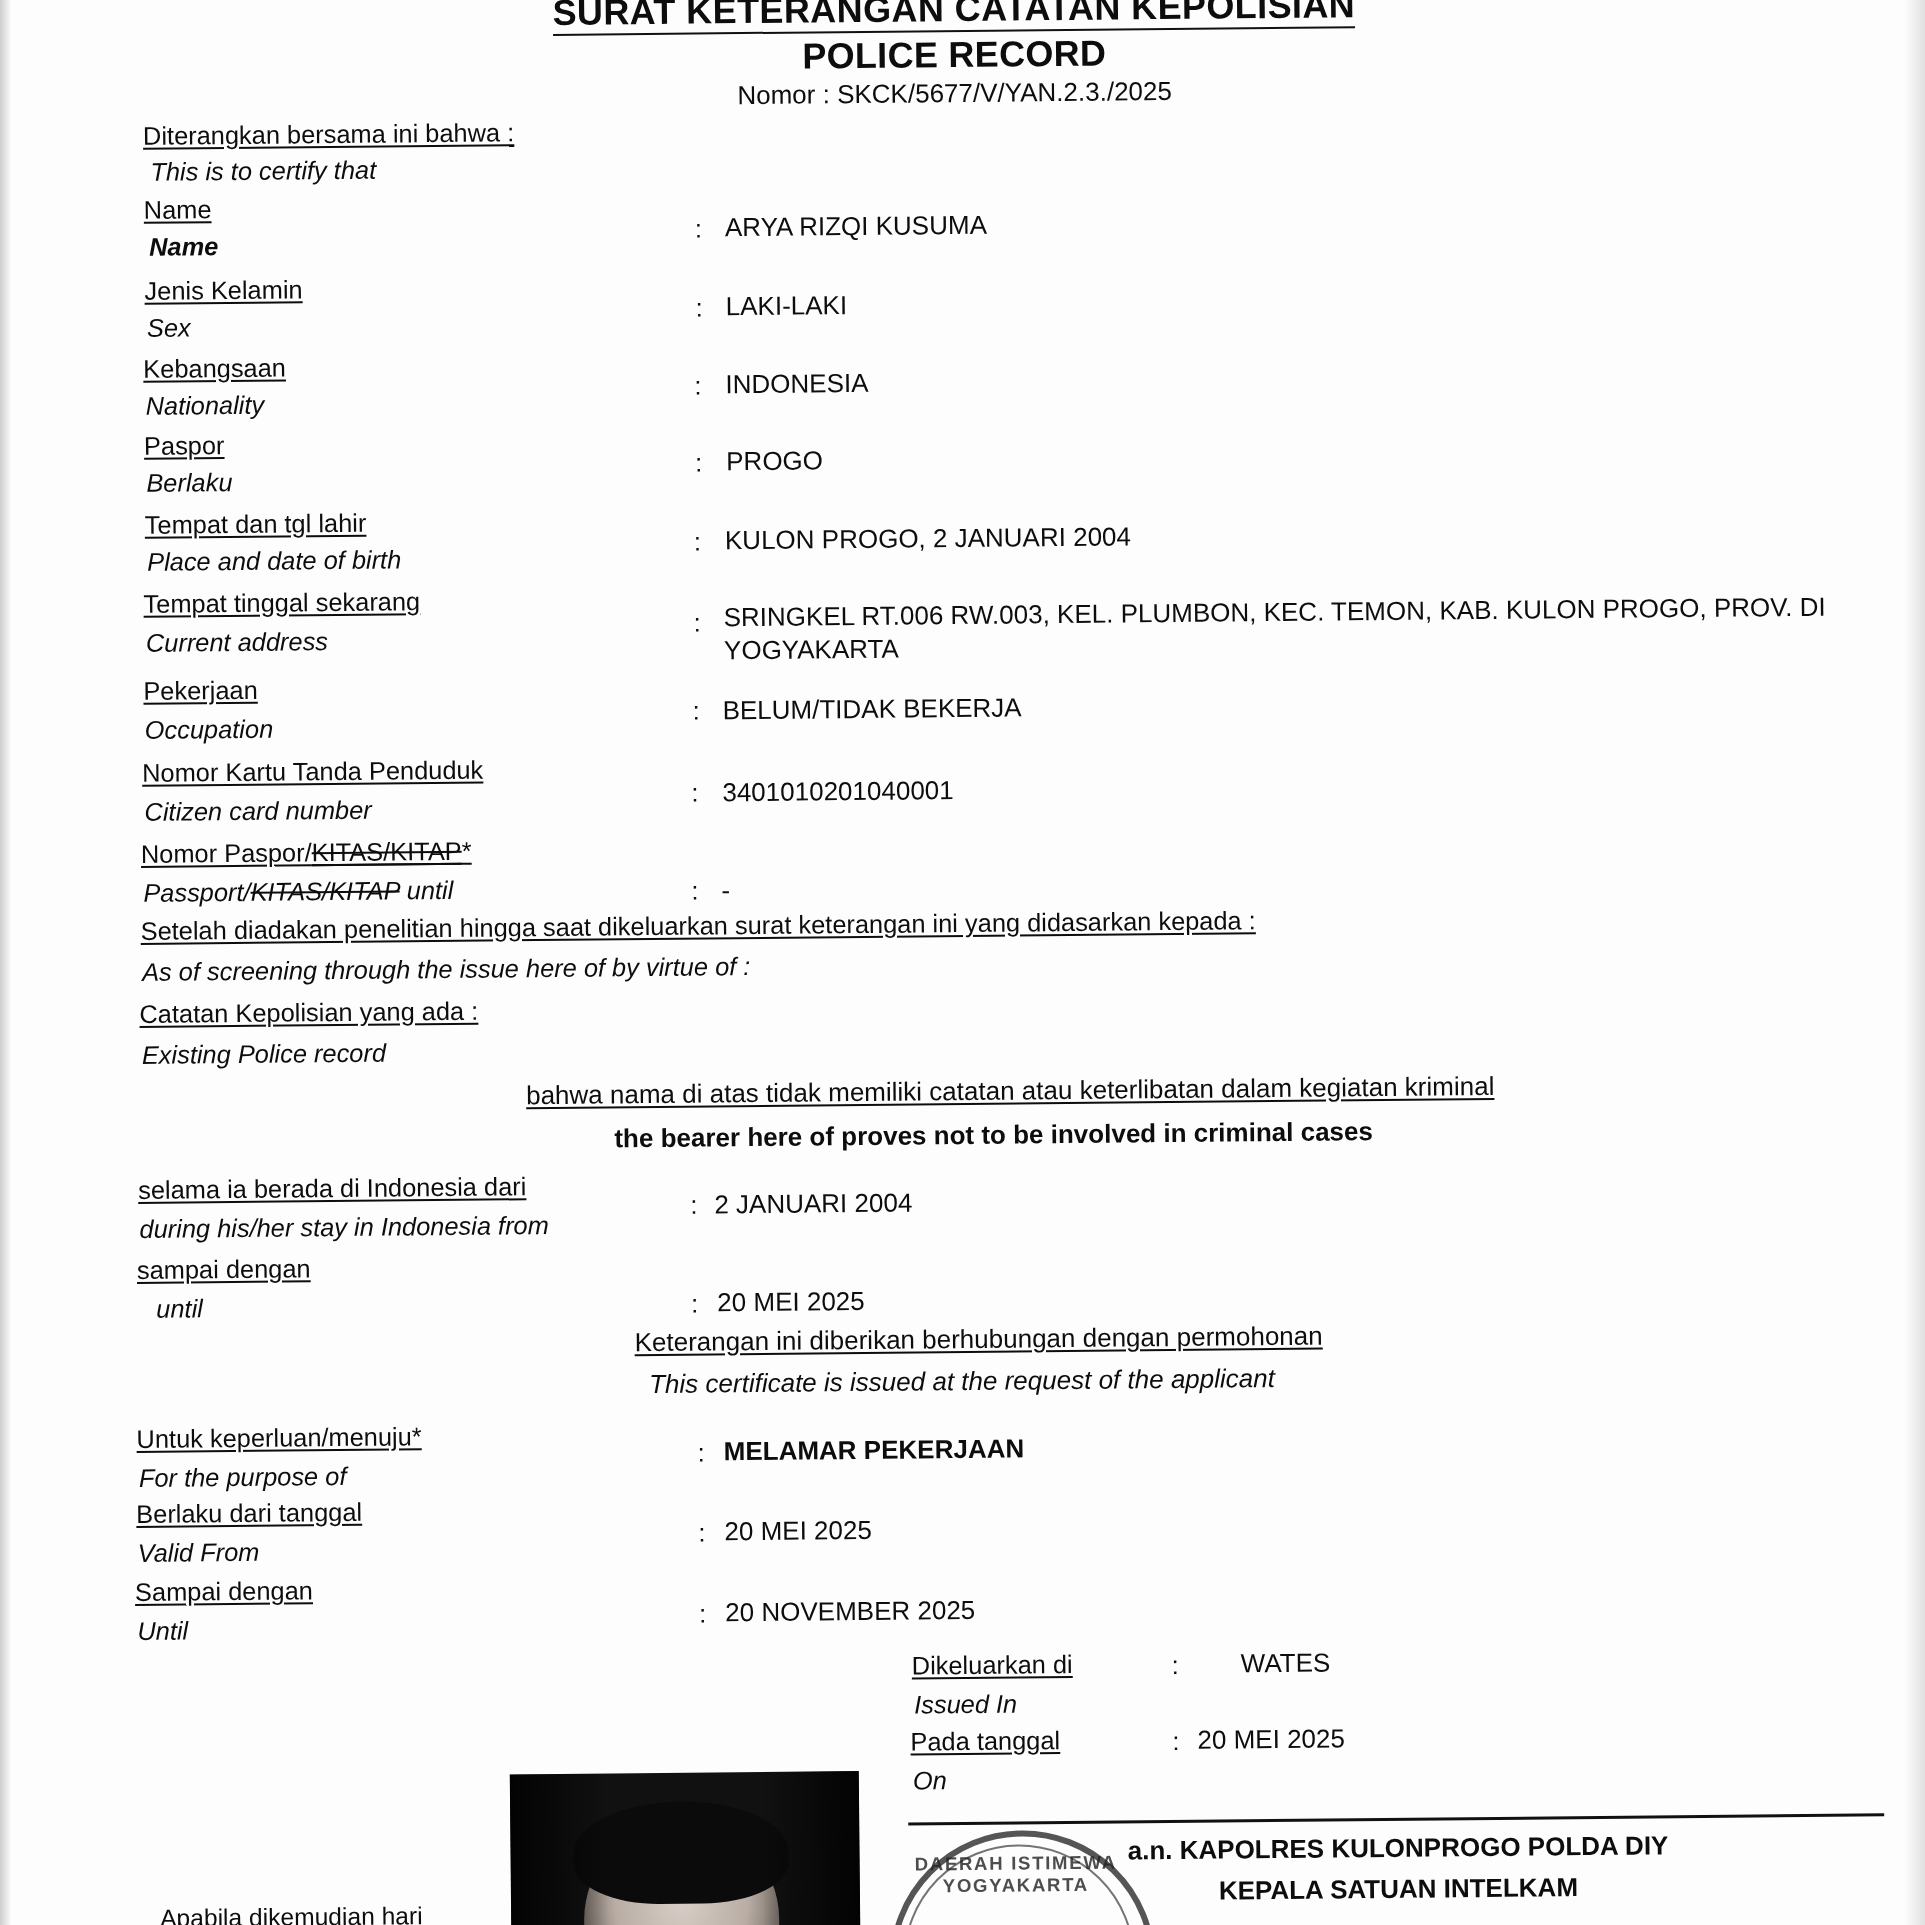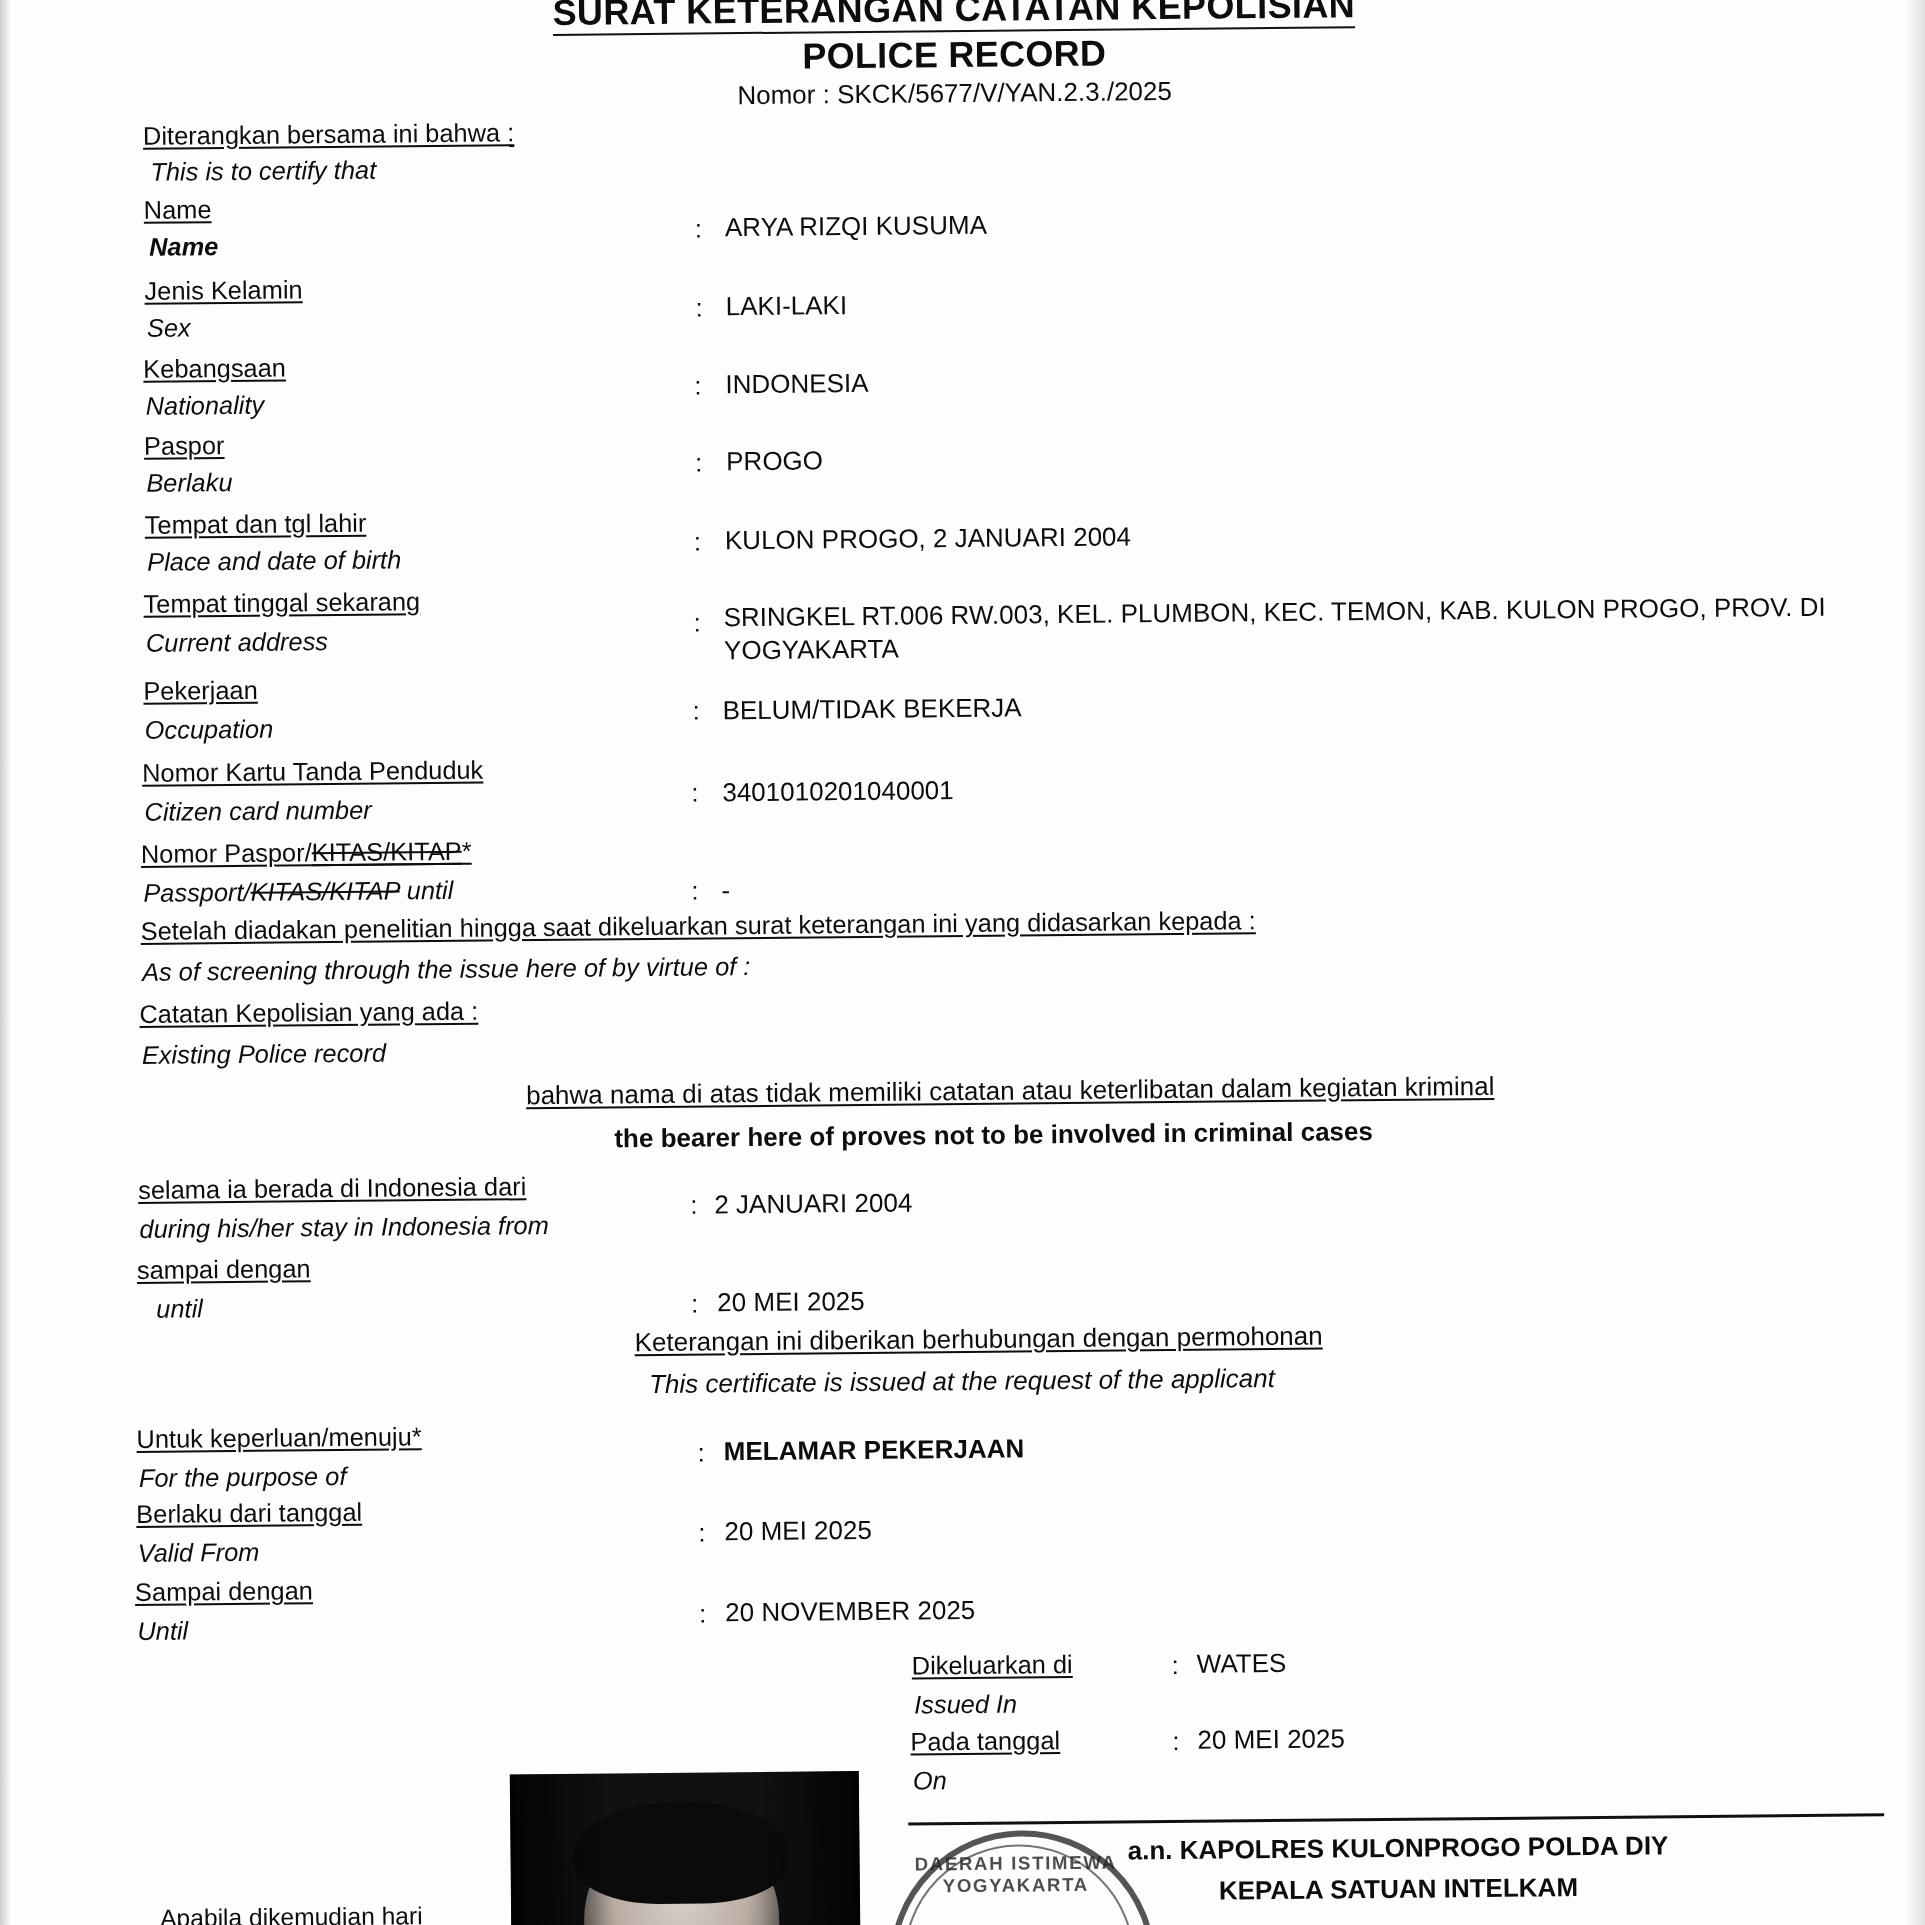--- a/index.html
+++ b/index.html
@@ -345,21 +345,21 @@
       <span class="lbl-id" style="left:129px;">Sampai dengan</span>
       <span class="lbl-en" style="left:131px; top:39px;">Until</span>
       <span class="colon" style="left:693px; top:27px;">:</span>
       <span class="val" style="left:719px; top:25.4px;">20 NOVEMBER 2025</span>
     </div>
 
     <div class="row" style="top:1651px;">
       <span class="lbl-id" style="left:905px;">Dikeluarkan di</span>
       <span class="lbl-en" style="left:907px; top:39px;">Issued In</span>
       <span class="colon" style="left:1165px; top:1.7px;">:</span>
-      <span class="val" style="left:1190px; top:0px;">WATES</span>
+      <span class="val" style="left:1234px; top:0px;">WATES</span>
     </div>
 
     <div class="row" style="top:1727px;">
       <span class="lbl-id" style="left:903px;">Pada tanggal</span>
       <span class="lbl-en" style="left:905px; top:39px;">On</span>
       <span class="colon" style="left:1165px; top:1.7px;">:</span>
       <span class="val" style="left:1190px; top:0px;">20 MEI 2025</span>
     </div>
 
     <div class="photo">

